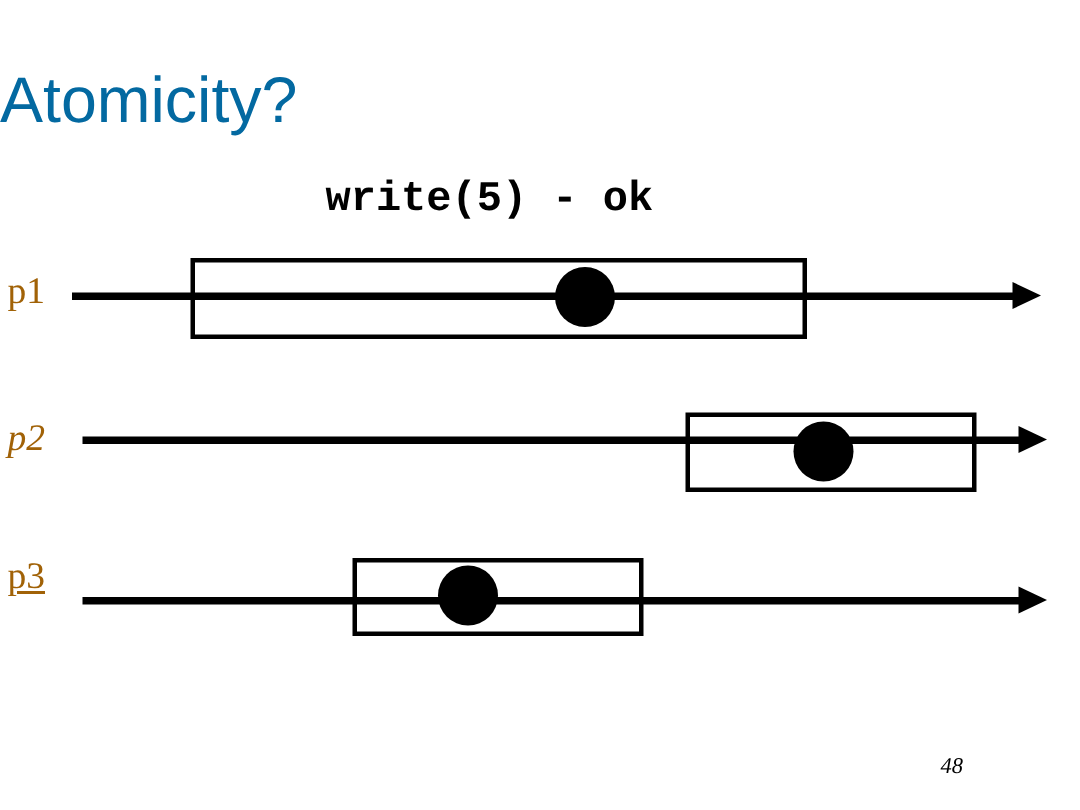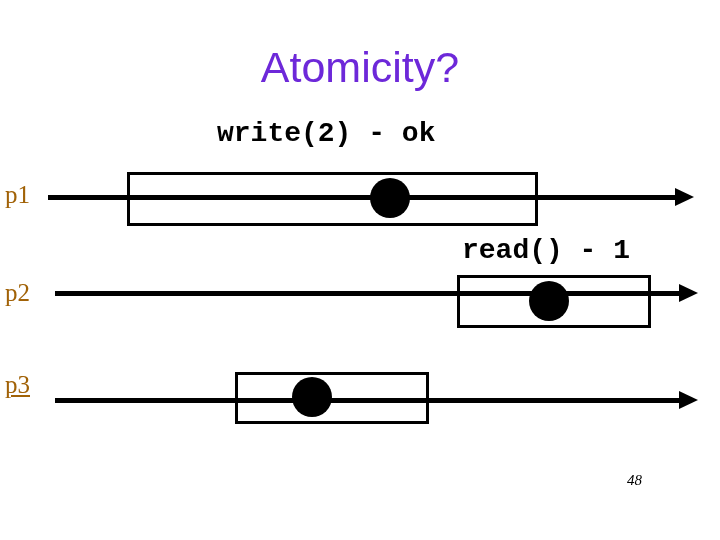--- a/index.html
+++ b/index.html
@@ -13,26 +13,25 @@
     height: 540px;
     background: #ffffff;
     overflow: hidden;
     color: #000000;
   }
   .slide-title {
     position: absolute;
     top: 46px;
     left: 0;
     width: 720px;
-    text-align: center;
     font-family: "Liberation Sans", "DejaVu Sans", sans-serif;
     font-size: 43px;
     font-weight: 400;
     line-height: 1;
-    color: #6d28d9;
+    color: #0369a1;
   }
   .op-label {
     position: absolute;
     font-family: "Liberation Mono", "DejaVu Sans Mono", monospace;
     font-weight: bold;
     font-size: 28px;
     line-height: 1;
     white-space: pre;
     color: #000000;
   }
@@ -42,21 +41,21 @@
 
   .proc-label {
     position: absolute;
     left: 5px;
     font-family: "Liberation Serif", "DejaVu Serif", serif;
     font-size: 25px;
     line-height: 1;
     color: #a16207;
   }
   .proc-label.p1 { top: 182px; }
-  .proc-label.p2 { top: 280px; }
+  .proc-label.p2 { top: 280px; font-style: italic; }
   .proc-label.p3 { top: 372px; text-decoration: underline; }
 
   .tline {
     position: absolute;
     height: 5px;
     background: #000000;
   }
   .tline.p1 { left: 48px; top: 195px; width: 630px; }
   .tline.p2 { left: 55px; top: 291px; width: 627px; }
   .tline.p3 { left: 55px; top: 398px; width: 627px; }
@@ -91,38 +90,37 @@
     border-radius: 50%;
     background: #000000;
   }
   .point.p1 { left: 370px; top: 178px; }
   .point.p2 { left: 529px; top: 281px; }
   .point.p3 { left: 292px; top: 377px; }
 
   .page-number {
     position: absolute;
     left: 627px;
-    top: 473px;
+    top: 504px;
     font-family: "Liberation Serif", "DejaVu Serif", serif;
     font-style: italic;
     font-size: 15px;
     line-height: 1;
     color: #000000;
     text-align: center;
   }
 </style>
 </head>
 <body>
 
 <div class="slide">
 
   <div class="slide-title">Atomicity?</div>
 
-  <div class="op-label write">write(2) - ok</div>
-  <div class="op-label read1">read() - 1</div>
+  <div class="op-label write">write(5) - ok</div>
 
   <div class="proc-label p1">p1</div>
   <div class="opbox p1"></div>
   <div class="tline p1"></div>
   <div class="arrowhead p1"></div>
   <div class="point p1"></div>
 
   <div class="proc-label p2">p2</div>
   <div class="opbox p2"></div>
   <div class="tline p2"></div>

